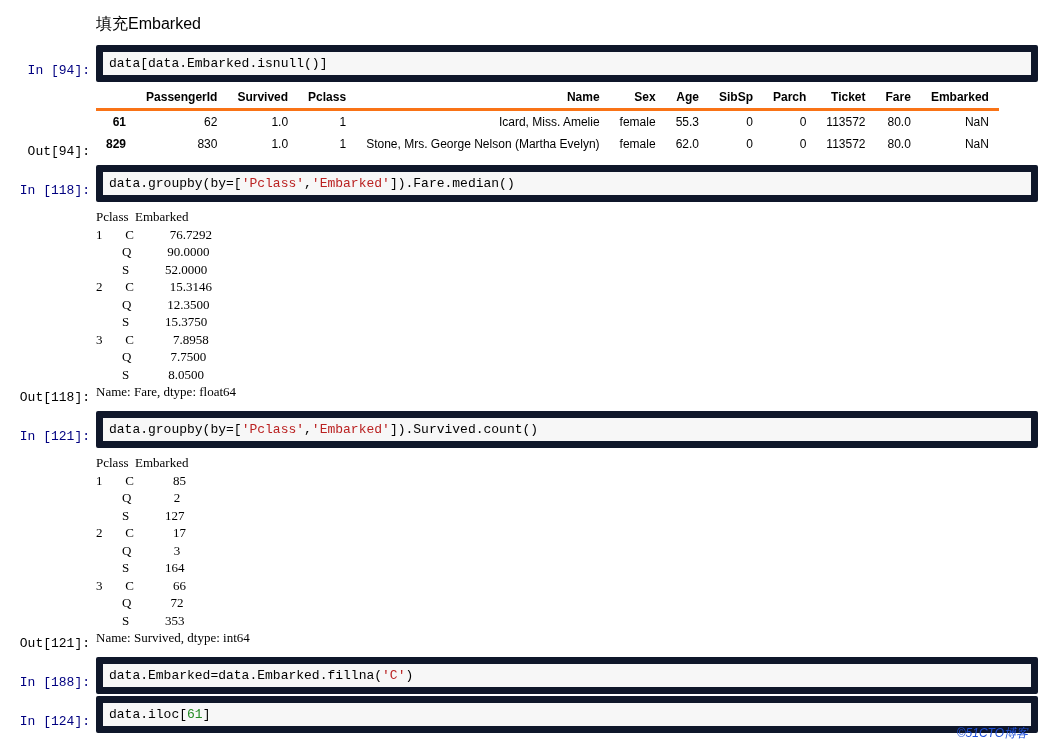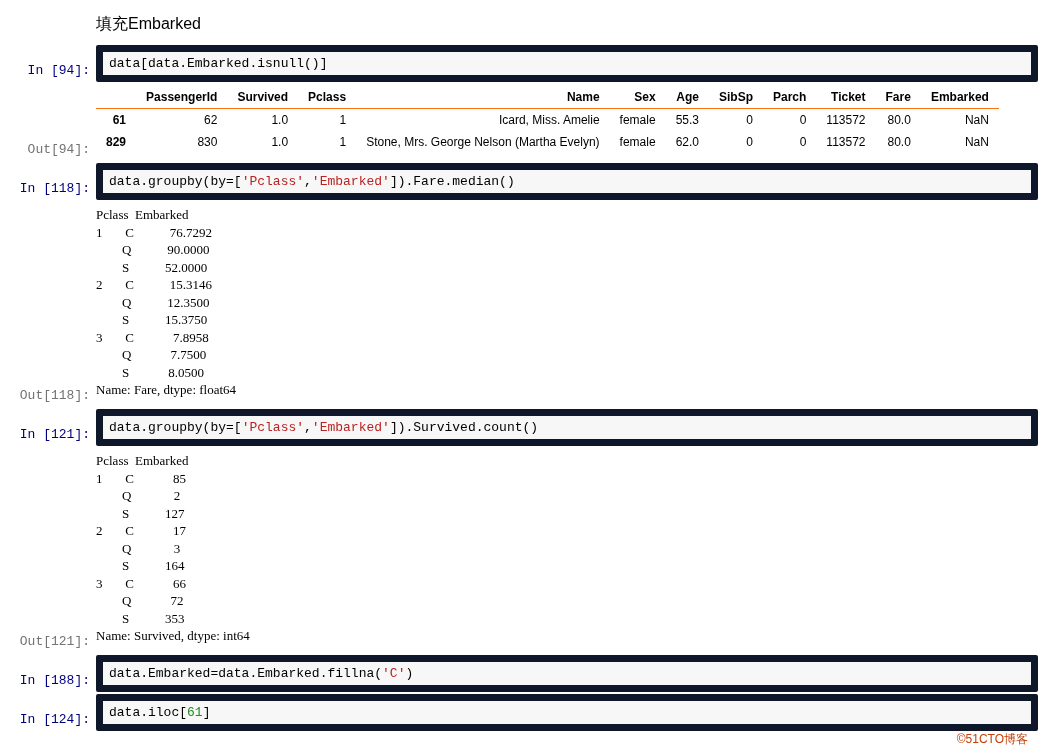--- a/index.html
+++ b/index.html
@@ -18,21 +18,21 @@
   .prompt {
     width: 90px;
     min-width: 90px;
     text-align: right;
     padding: 4px 6px 4px 0;
     font-family: Menlo, Consolas, "Courier New", monospace;
     font-size: 13px;
     white-space: nowrap;
   }
   .prompt.in { color: #000080; }
-  .prompt.out { color: #737373; }
+  .prompt.out { color: #000000; }
   .content {
     flex: 1;
     min-width: 0;
   }
   .input-area {
     border: 7px solid #0f172a;
     background: #f7f7f7;
     border-radius: 2px;
     padding: 4px 6px;
     font-family: Menlo, Consolas, "Courier New", monospace;
@@ -62,33 +62,34 @@
     border-collapse: collapse;
     font-size: 12px;
     margin: 2px 0 8px 0;
   }
   table.df th, table.df td {
     padding: 4px 10px;
     text-align: right;
     white-space: nowrap;
   }
   table.df th {
-    border-bottom: 1px solid #f97316;
+    border-bottom: 3px solid #f97316;
     font-weight: bold;
   }
   table.df td.idx, table.df th.idx {
     font-weight: bold;
   }
   .watermark {
     position: fixed;
     right: 10px;
-    bottom: 0;
-    color: #c2410c;
+    bottom: 6px;
+    color: #1d4ed8;
     font-size: 12px;
     pointer-events: none;
+    font-style: italic;
   }
 </style>
 </head>
 <body>
 
 <div class="heading-wrap">
   <div class="heading">填充Embarked</div>
 </div>
 
 <div class="cell">

